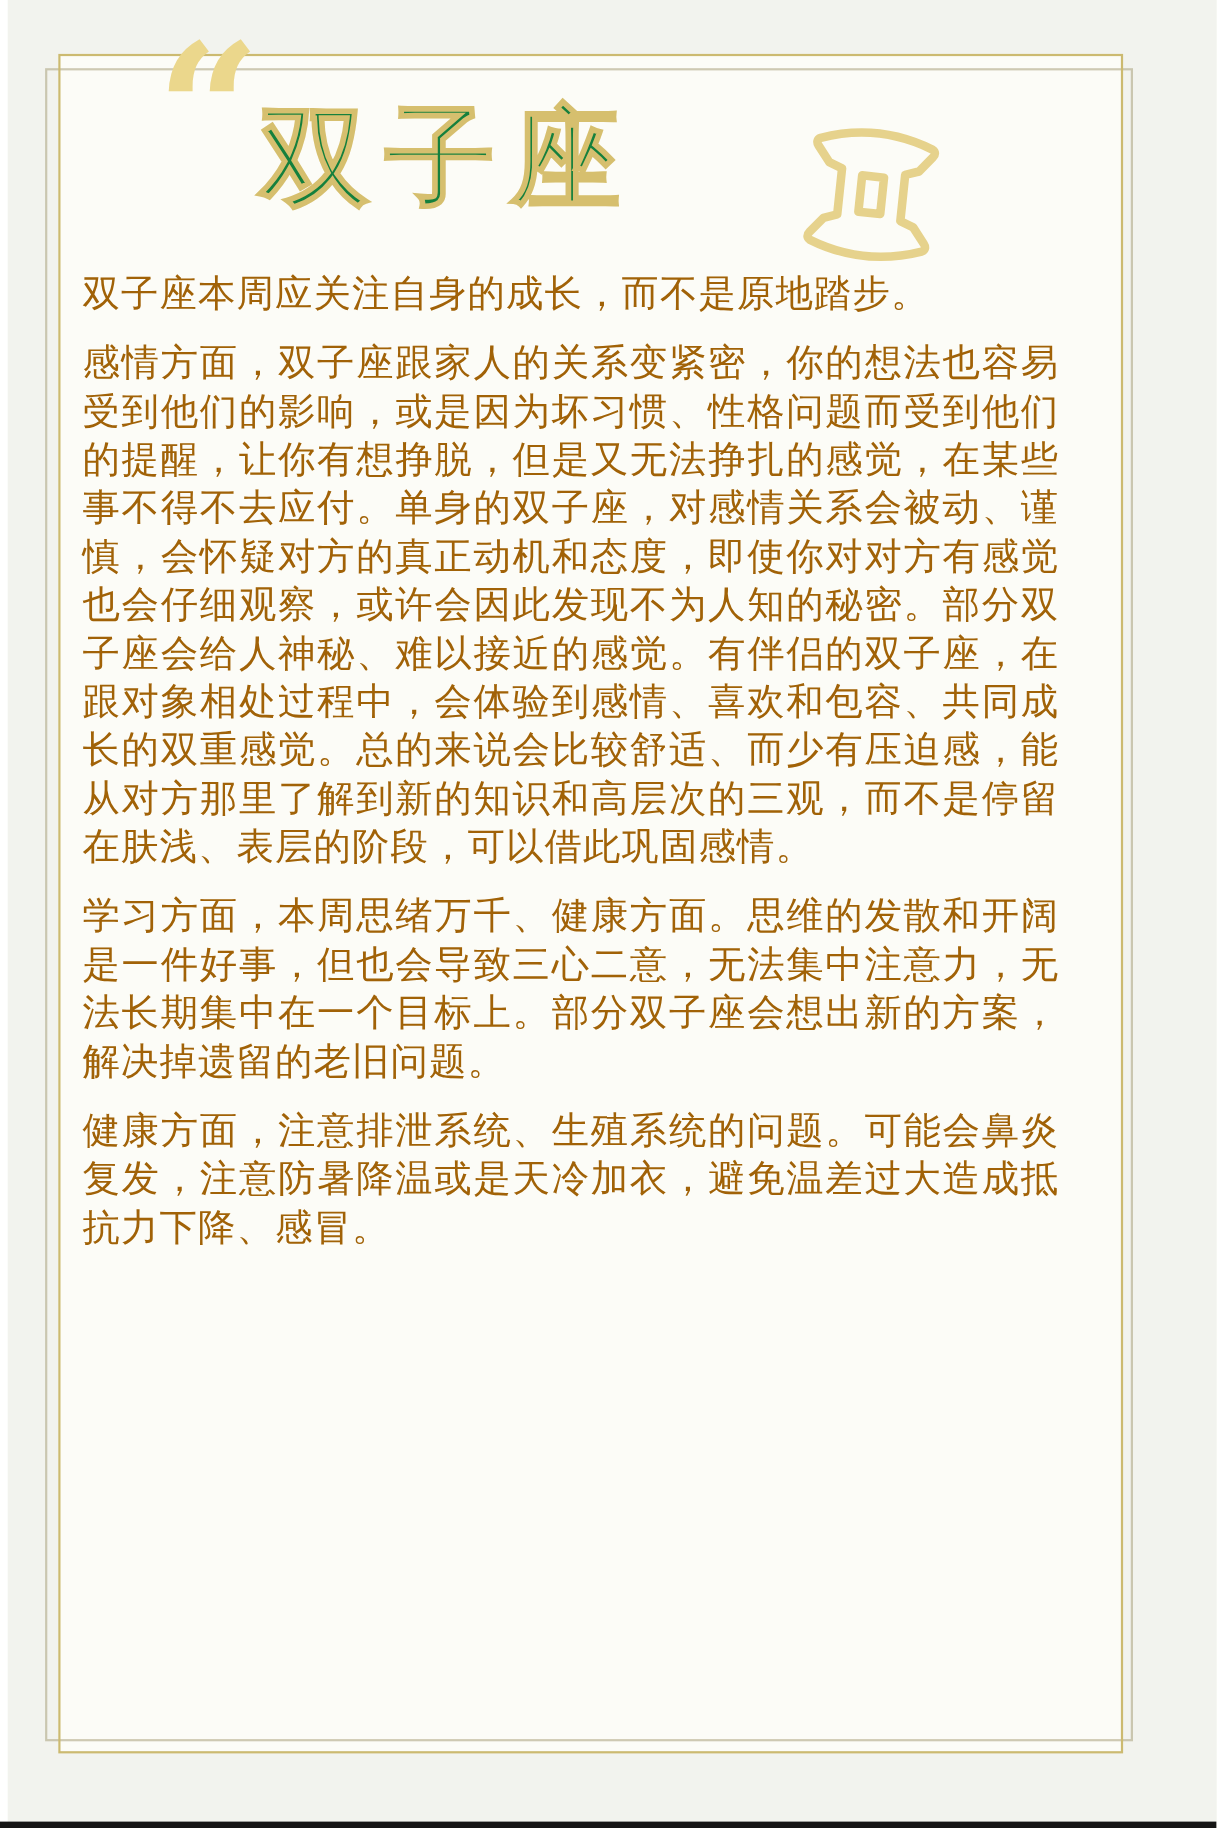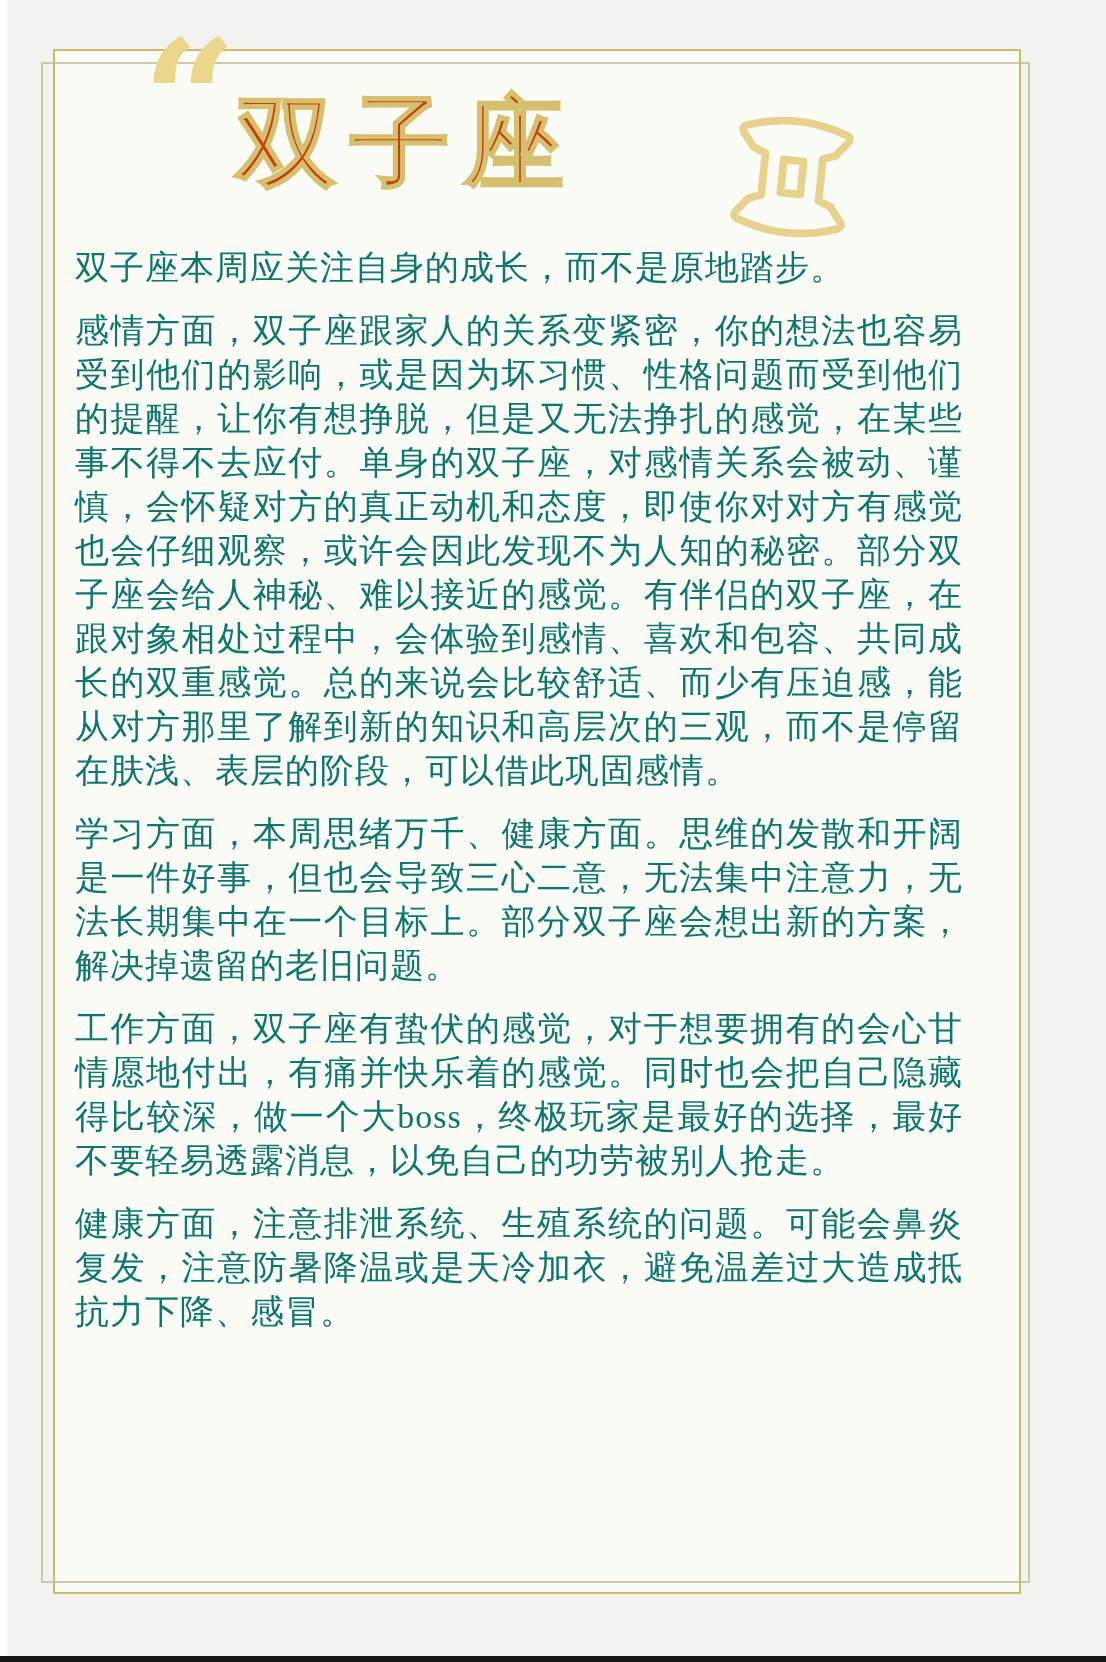--- a/index.html
+++ b/index.html
@@ -45,39 +45,39 @@
   }
   .title {
     position: absolute;
     left: 236px; top: 88px;
     margin: 0;
     font-family: "DejaVu Sans", "Liberation Sans", sans-serif;
     font-size: 100px;
     font-weight: 800;
     letter-spacing: 14px;
     line-height: 1.1;
-    color: #c2410c;
+    color: #15803d;
     -webkit-text-stroke: 2px #d6bf6e;
   }
   .gemini-wrap {
     position: absolute;
     left: 726px; top: 106px;
     width: 132px; height: 142px;
     transform: rotate(6deg);
   }
 
   
   .content {
     position: absolute;
     left: 75px; top: 246px;
     width: 888px;
     font-size: 34px;
     line-height: 44px;
     letter-spacing: 1px;
-    color: #0f766e;
+    color: #a16207;
     text-align: justify;
     text-align-last: left;
   }
   .content p { margin: 0 0 19px 0; }
 
   
   .left-strip {
     position: absolute;
     left: 0; top: 0; bottom: 0;
     width: 7px;
@@ -106,20 +106,19 @@
       <svg width="132" height="142" viewBox="0 0 112 128" aria-hidden="true">
         <path d="M10 22 Q56 5 102 22 C105 23.5 105 26 103 28.5 L93 41 L82 45 L82 83 L93 87 L103 99.5 C105 102 105 104.5 102 106 Q56 123 10 106 C7 104.5 7 102 9 99.5 L19 87 L30 83 L30 45 L19 41 L9 28.5 C7 26 7 23.5 10 22 Z M47 49 L65 49 L65 79 L47 79 Z" fill="#fcfcf7" fill-rule="evenodd" stroke="#e6d28c" stroke-width="7" stroke-linejoin="round"></path>
       </svg>
     </div>
   </div>
 
   <div class="content">
     <p>双子座本周应关注自身的成长，而不是原地踏步。</p>
     <p>感情方面，双子座跟家人的关系变紧密，你的想法也容易受到他们的影响，或是因为坏习惯、性格问题而受到他们的提醒，让你有想挣脱，但是又无法挣扎的感觉，在某些事不得不去应付。单身的双子座，对感情关系会被动、谨慎，会怀疑对方的真正动机和态度，即使你对对方有感觉也会仔细观察，或许会因此发现不为人知的秘密。部分双子座会给人神秘、难以接近的感觉。有伴侣的双子座，在跟对象相处过程中，会体验到感情、喜欢和包容、共同成长的双重感觉。总的来说会比较舒适、而少有压迫感，能从对方那里了解到新的知识和高层次的三观，而不是停留在肤浅、表层的阶段，可以借此巩固感情。</p>
     <p>学习方面，本周思绪万千、健康方面。思维的发散和开阔是一件好事，但也会导致三心二意，无法集中注意力，无法长期集中在一个目标上。部分双子座会想出新的方案，解决掉遗留的老旧问题。</p>
-    <p>工作方面，双子座有蛰伏的感觉，对于想要拥有的会心甘情愿地付出，有痛并快乐着的感觉。同时也会把自己隐藏得比较深，做一个大boss，终极玩家是最好的选择，最好不要轻易透露消息，以免自己的功劳被别人抢走。</p>
     <p>健康方面，注意排泄系统、生殖系统的问题。可能会鼻炎复发，注意防暑降温或是天冷加衣，避免温差过大造成抵抗力下降、感冒。</p>
   </div>
 
   <div class="left-strip"></div>
   <div class="bottom-bar"></div>
 
 </div>
 
 </body></html>

